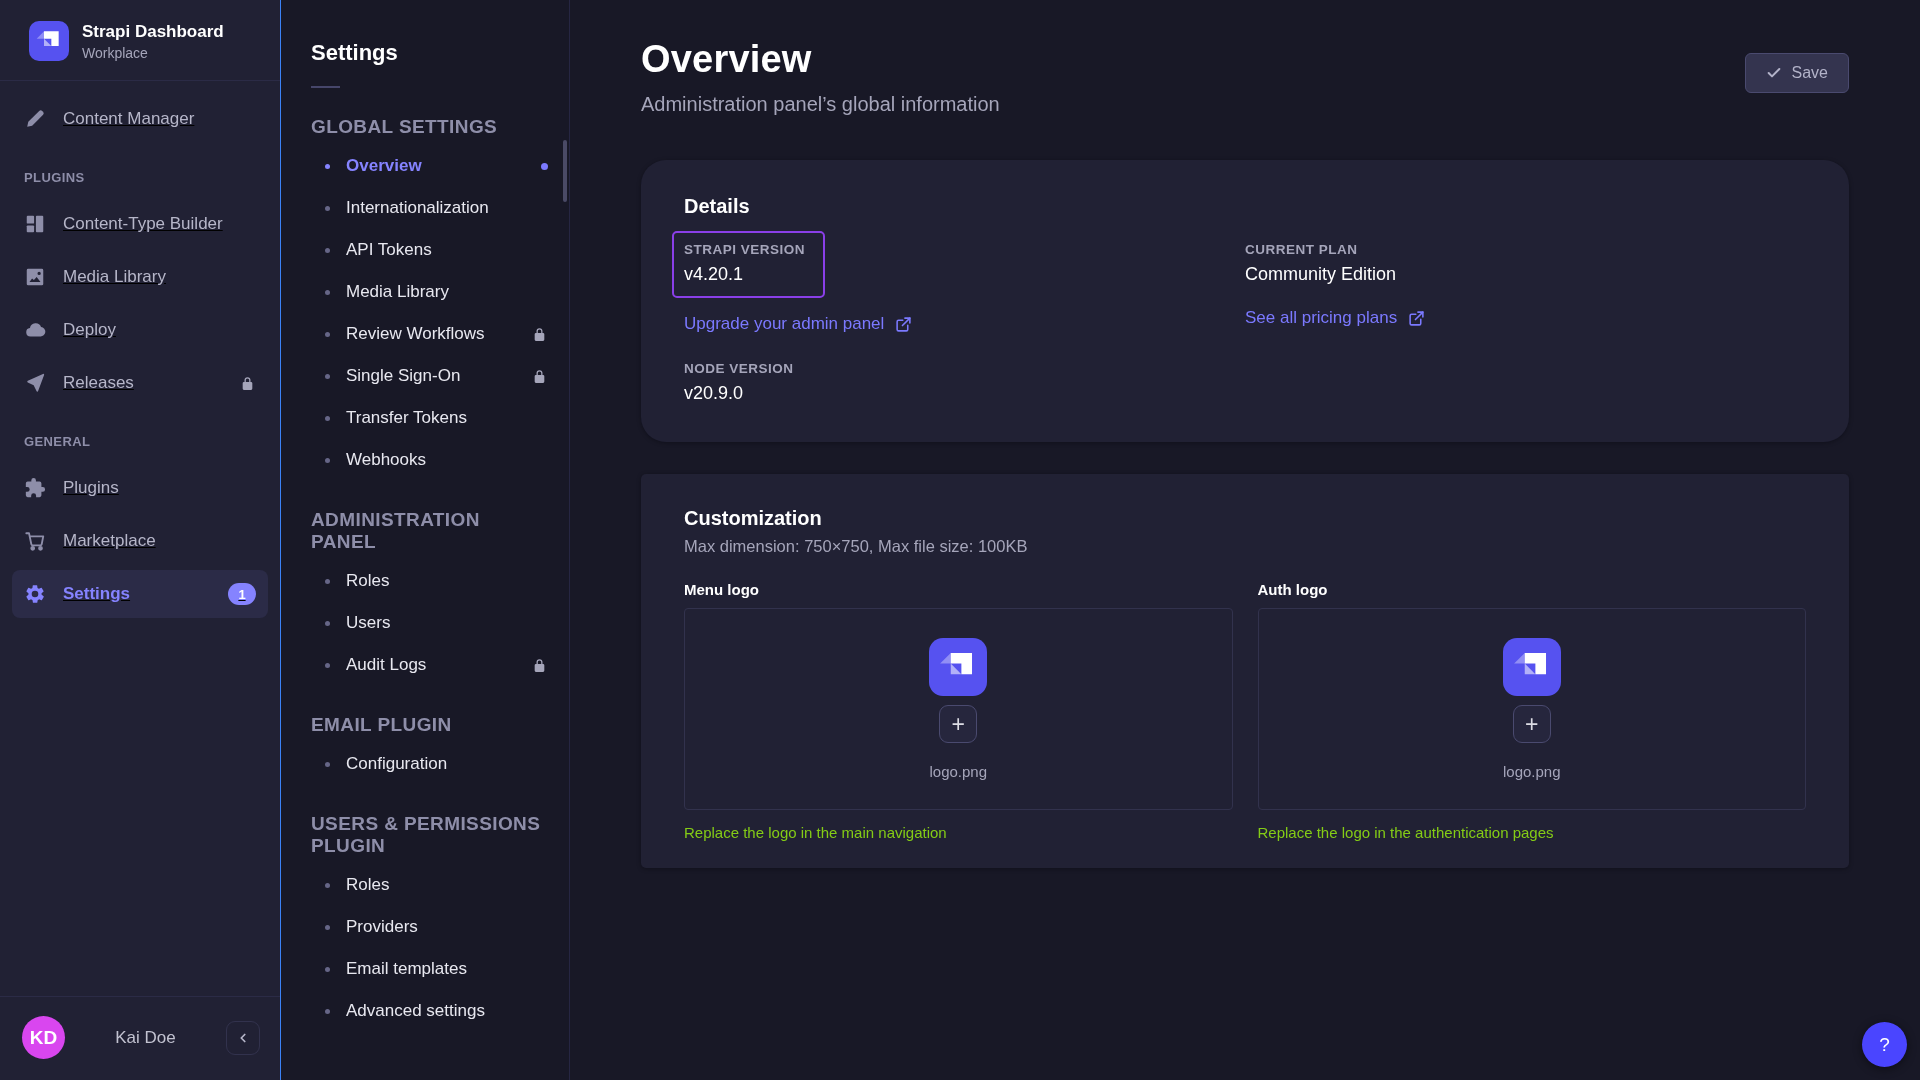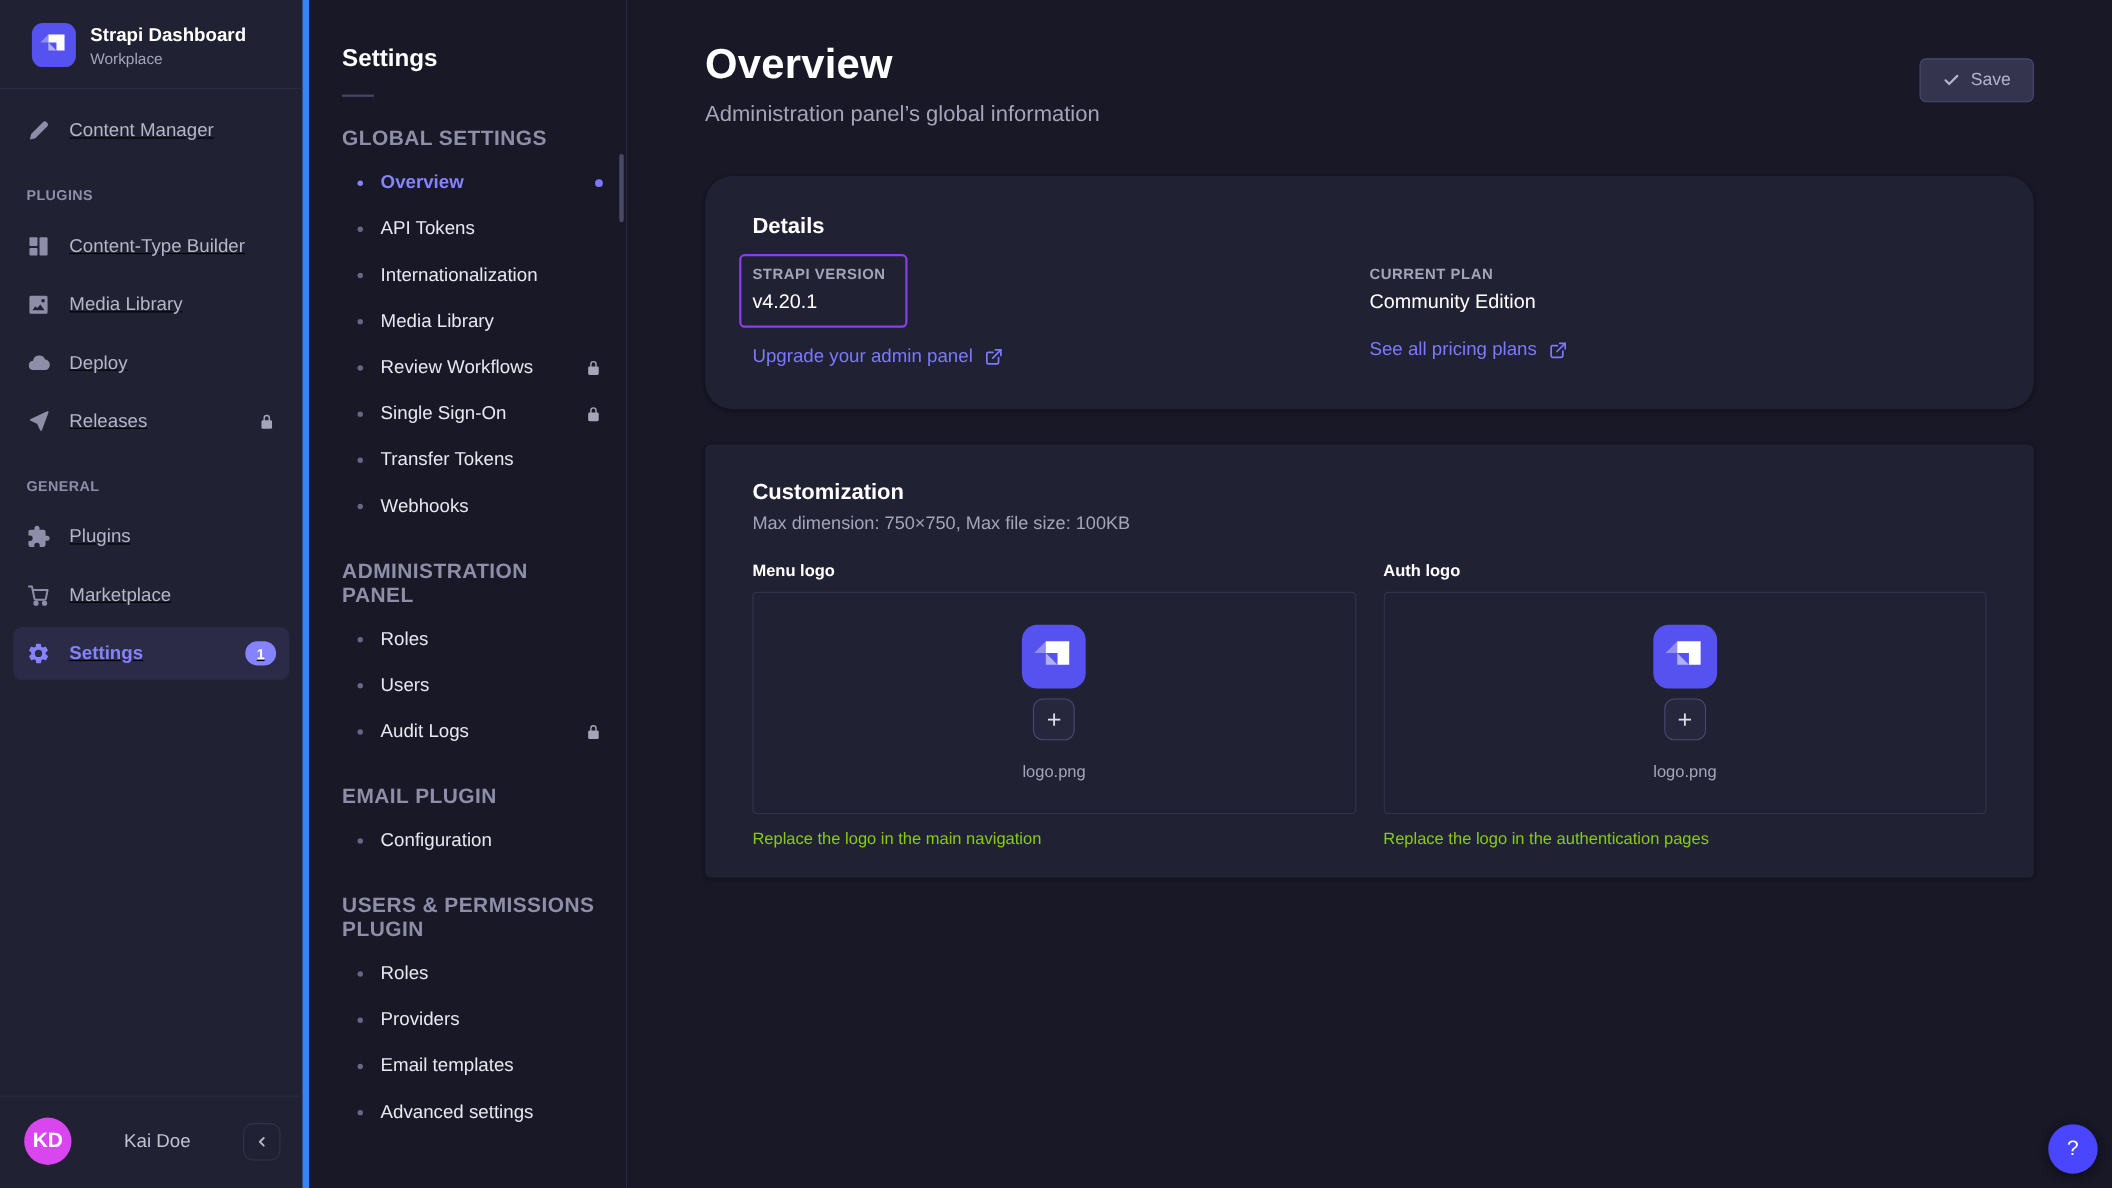--- a/index.html
+++ b/index.html
@@ -5,21 +5,21 @@
   * { box-sizing: border-box; margin: 0; padding: 0; }
   html,body { width:1920px; height:1080px; }
   body {
     font-family: "Liberation Sans", sans-serif;
     background:#181826; overflow:hidden; position:relative;
     -webkit-font-smoothing:antialiased;
   }
   .app { display:flex; width:1920px; height:1080px; }
 
   
-  .nav { width:281px; min-width:281px; background:#212134; display:flex; flex-direction:column; border-right:6px solid #3b82f6; }
+  .nav { width:281px; min-width:281px; background:#212134; display:flex; flex-direction:column; border-right:1px solid #3b82f6; }
   .brand { display:flex; align-items:center; gap:13px; padding:21px 20px 19px 29px; cursor:pointer; }
   .brand-logo { width:40px; height:40px; border-radius:10px; background:#5652f0; flex:none; display:flex; align-items:center; justify-content:center; }
   .brand-logo svg { width:40px; height:40px; }
   .brand-title { font-size:17px; font-weight:bold; color:#ffffff; }
   .brand-sub { font-size:14px; color:#a5a5ba; margin-top:3px; }
   .hr { height:1px; background:#2b2b46; flex:none; }
   .nav-body { flex:1; padding:14px 12px 0; overflow:hidden; }
   .nav-section-label { font-size:13px; font-weight:bold; color:#8e8ea9; letter-spacing:.4px; margin:27px 12px 15px; }
   .nav-item { display:flex; align-items:center; gap:17px; padding:13px 12px; border-radius:8px; margin-bottom:5px; cursor:pointer;text-decoration:underline; }
   .nav-icon { width:22px; height:22px; color:#8e8ea9; flex:none; display:flex; }
@@ -200,25 +200,25 @@
     <div class="subnav-rule"></div>
     <div id="subnav-sections">
         <div class="subnav-section-label">GLOBAL SETTINGS</div>
         <div class="subnav-item active">
           <span class="bullet"></span>
           <span class="subnav-label">Overview</span>
           <span class="noti-dot"></span>
         </div>
         <div class="subnav-item">
           <span class="bullet"></span>
+          <span class="subnav-label">Internationalization</span>
+        </div>
+        <div class="subnav-item">
+          <span class="bullet"></span>
           <span class="subnav-label">API Tokens</span>
-        </div>
-        <div class="subnav-item">
-          <span class="bullet"></span>
-          <span class="subnav-label">Internationalization</span>
         </div>
         <div class="subnav-item">
           <span class="bullet"></span>
           <span class="subnav-label">Media Library</span>
         </div>
         <div class="subnav-item">
           <span class="bullet"></span>
           <span class="subnav-label">Review Workflows</span>
           <span class="lock-icon">
             <svg viewBox="0 0 24 24" fill="currentColor">
@@ -313,20 +313,24 @@
           </div>
           <div class="link-row">
             <span>Upgrade your admin panel</span>
             <span style="display:flex">
               <svg viewBox="0 0 24 24" fill="none" stroke="currentColor" stroke-width="2.2" stroke-linecap="round" stroke-linejoin="round">
                   <path d="M14 3h7v7"></path>
                   <path d="M10.5 13.5L21 3"></path>
                   <path d="M18 13v6a2 2 0 0 1-2 2H5a2 2 0 0 1-2-2V8a2 2 0 0 1 2-2h6"></path>
                 </svg>
             </span>
+          </div>
+          <div class="node-field">
+            <div class="field-label">NODE VERSION</div>
+            <div class="field-value">v20.9.0</div>
           </div>
         </div>
         <div>
           <div>
             <div class="field-label">CURRENT PLAN</div>
             <div class="field-value">Community Edition</div>
           </div>
           <div class="link-row plan-link">
             <span>See all pricing plans</span>
             <span style="display:flex">

